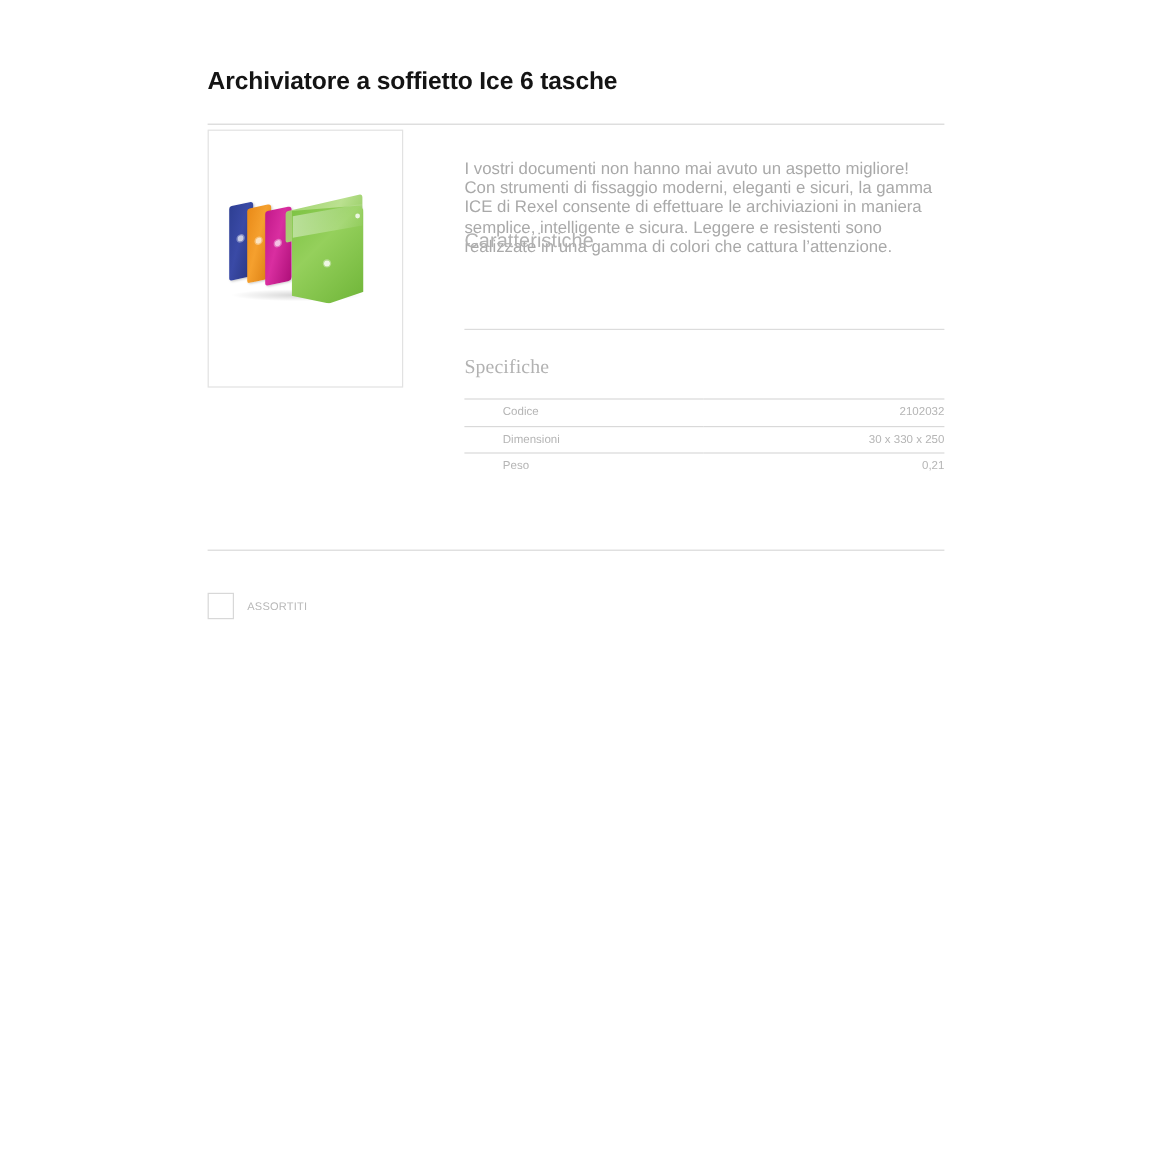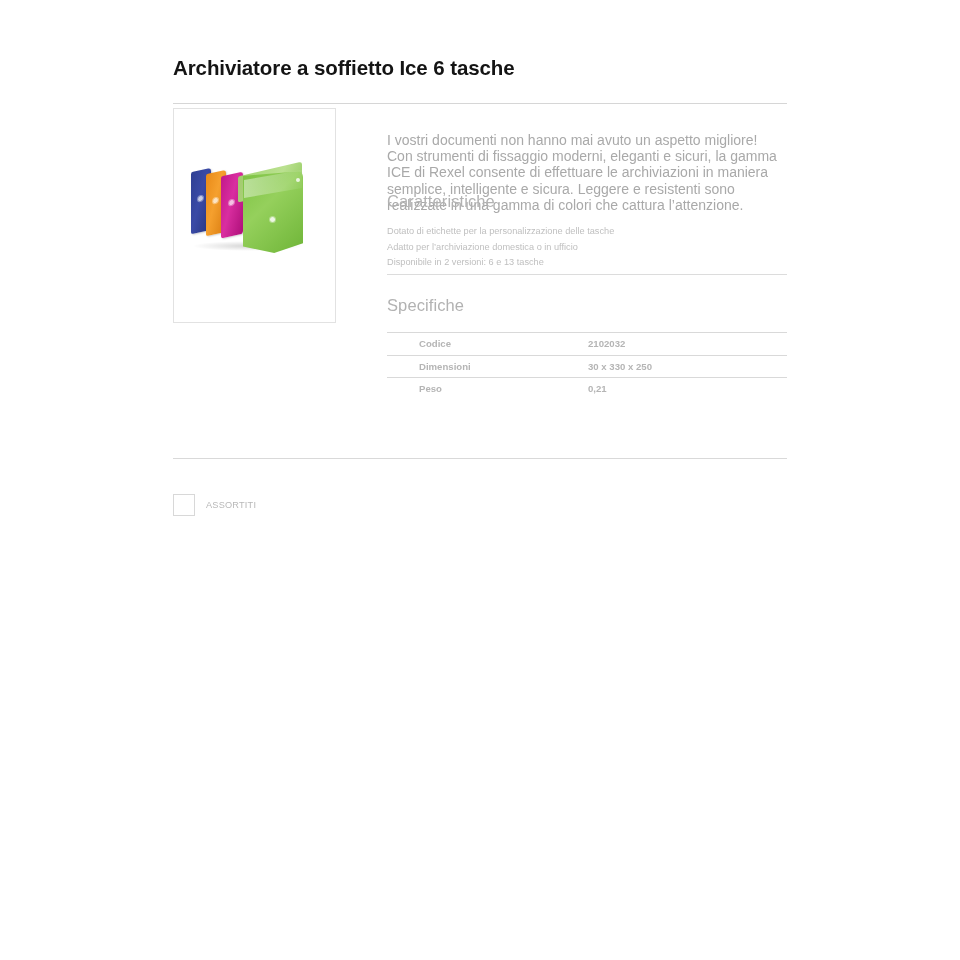--- a/index.html
+++ b/index.html
@@ -188,21 +188,21 @@
 
   .section-heading {
     position: absolute;
     left: 387px;
     font-size: 16.5px;
     color: #b2b2b2;
     font-weight: normal;
     letter-spacing: 0.1px;
   }
   .heading-caratteristiche { top: 192px; }
-  .heading-specifiche { top: 296px; }
+  .heading-specifiche { top: 296px; font-family: Liberation Serif, serif; }
 
   .features {
     position: absolute;
     left: 387px;
     top: 224px;
     width: 398px;
     list-style: none;
     margin: 0;
     padding: 0;
   }
@@ -223,29 +223,30 @@
   }
   .spec-table tr {
     border-top: 1px solid #d9d9d9;
   }
   .spec-table td {
     padding: 0;
     height: 21.5px;
     vertical-align: middle;
     font-size: 9.6px;
     color: #b5b5b5;
-    font-weight: bold;
+    font-weight: normal;
   }
   .spec-table td.label {
     width: 199px;
     padding-left: 32px;
     box-sizing: border-box;
   }
   .spec-table td.value {
     padding-left: 2px;
+    text-align: right;
   }
 
   
   .swatch-row {
     position: absolute;
     left: 173px;
     top: 494px;
     display: flex;
     align-items: center;
   }
@@ -290,25 +291,20 @@
           <span class="tab-dot"></span>
       </div>
       <div class="green-sheen"></div>
     </div>
   </div>
 
   <p class="desc">I vostri documenti non hanno mai avuto un aspetto migliore! Con strumenti di fissaggio moderni, eleganti e sicuri, la gamma ICE di Rexel consente di effettuare le archiviazioni in maniera semplice, intelligente e sicura. Leggere e resistenti sono realizzate in una gamma di colori che cattura l’attenzione.</p>
 
   <div class="section-heading heading-caratteristiche">Caratteristiche</div>
 
-  <ul class="features">
-    <li>Dotato di etichette per la personalizzazione delle tasche</li>
-    <li>Adatto per l’archiviazione domestica o in ufficio</li>
-    <li>Disponibile in 2 versioni: 6 e 13 tasche</li>
-  </ul>
 
   <div class="rule rule-features"></div>
 
   <div class="section-heading heading-specifiche">Specifiche</div>
 
   <table class="spec-table">
     <tbody>
       <tr>
         <td class="label">Codice</td>
         <td class="value">2102032</td>

